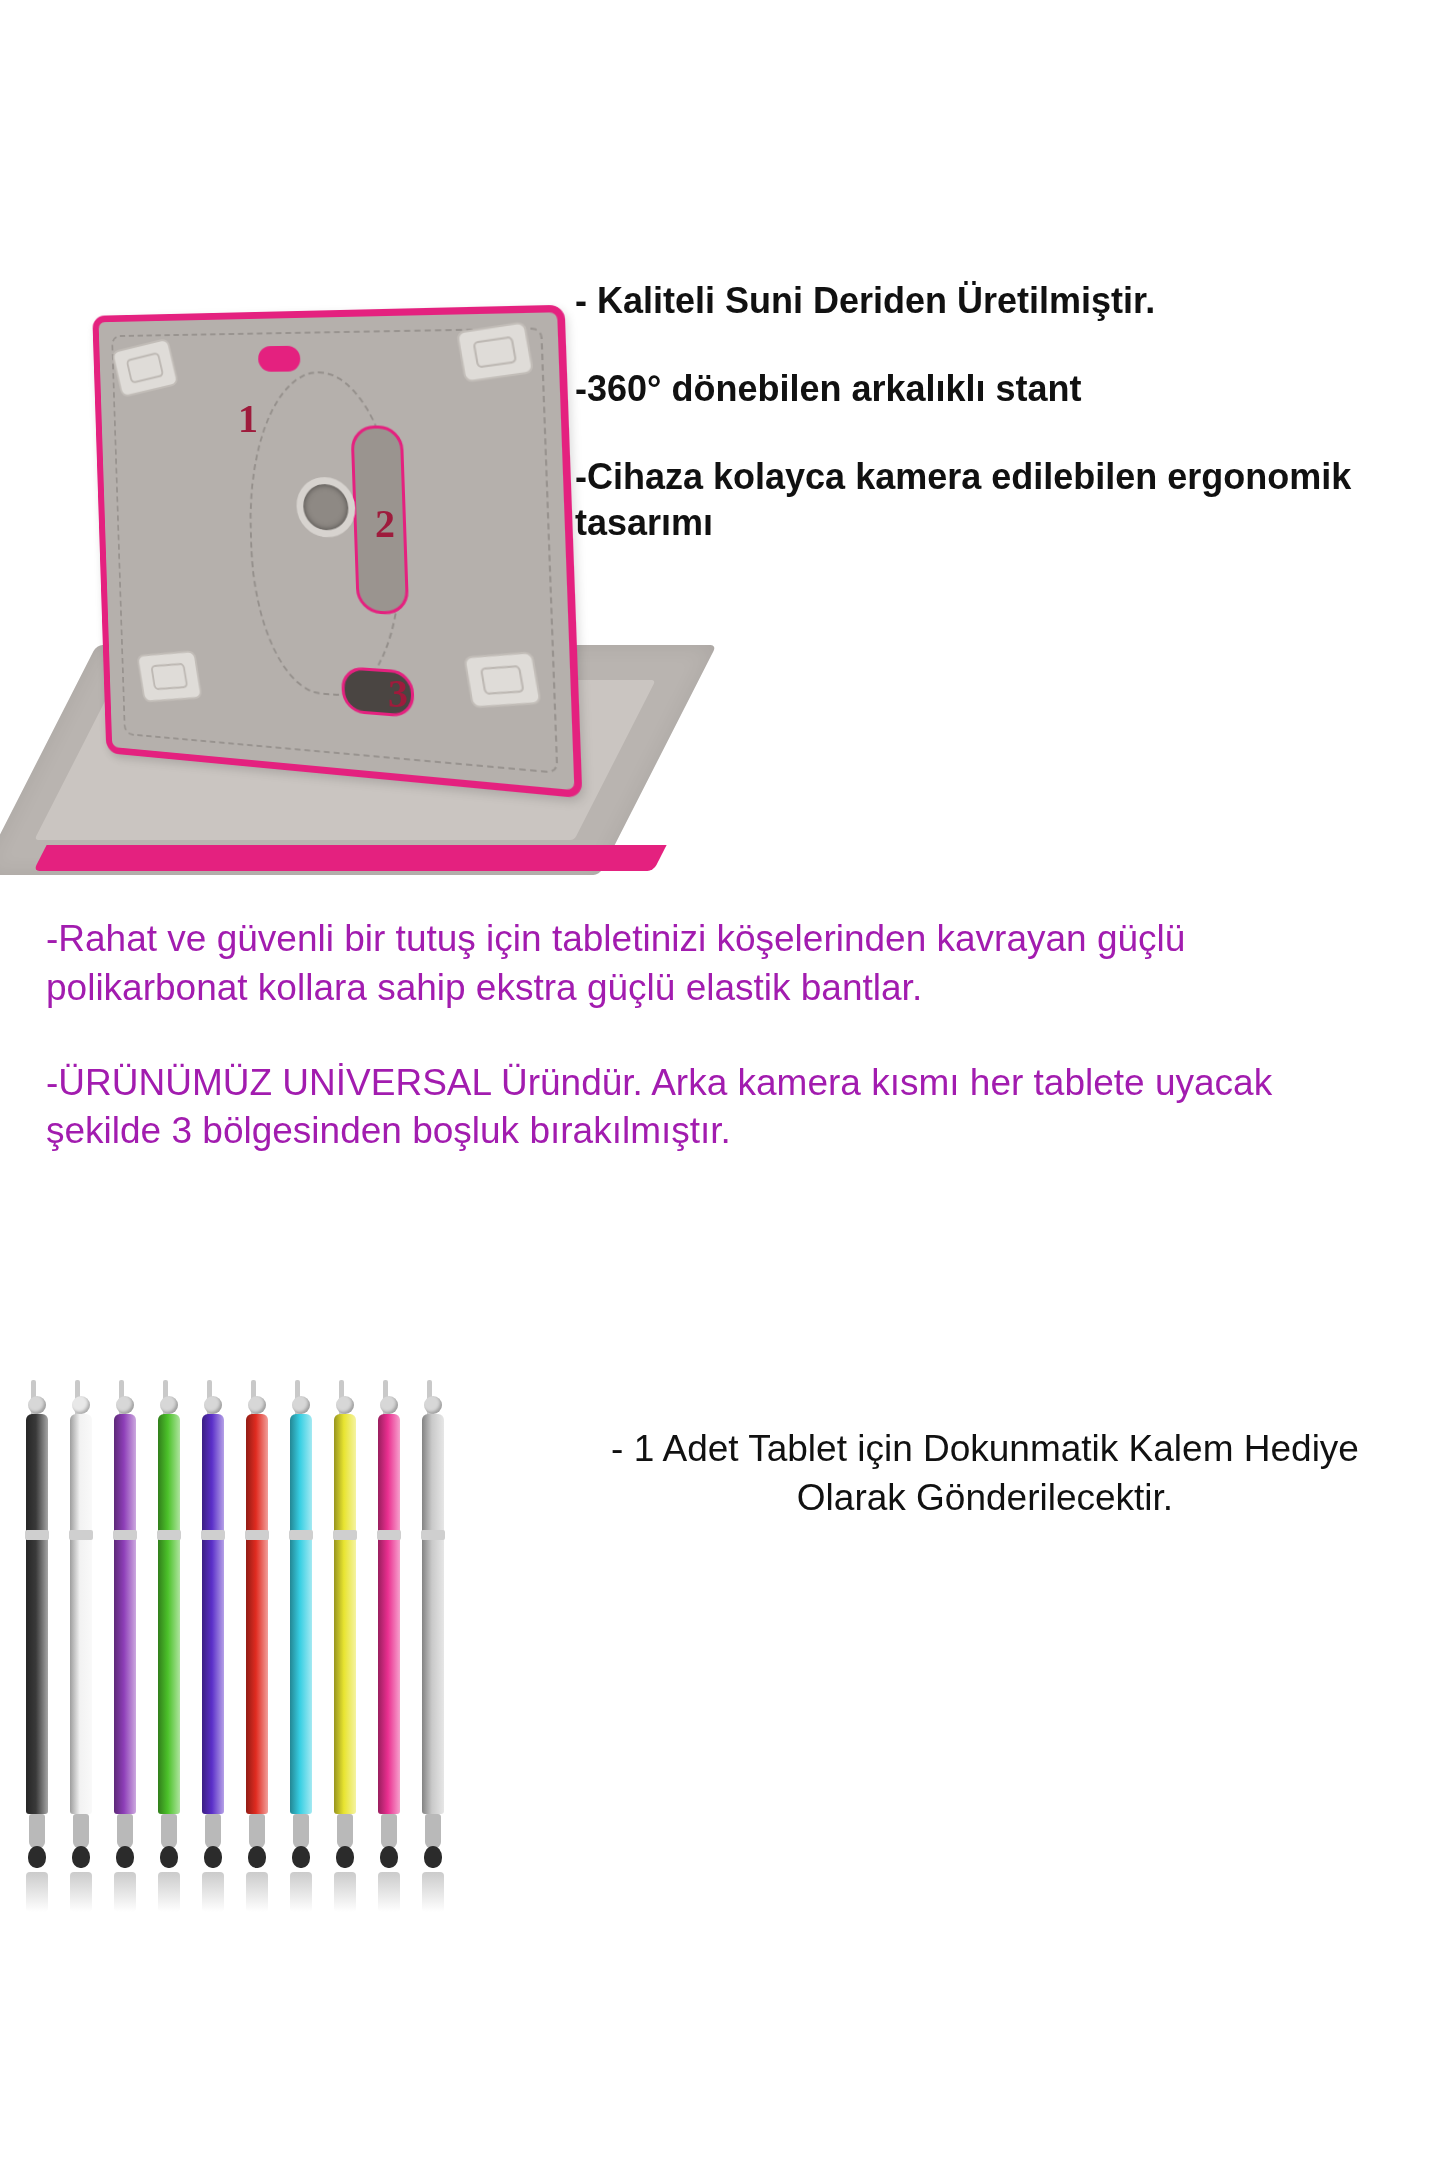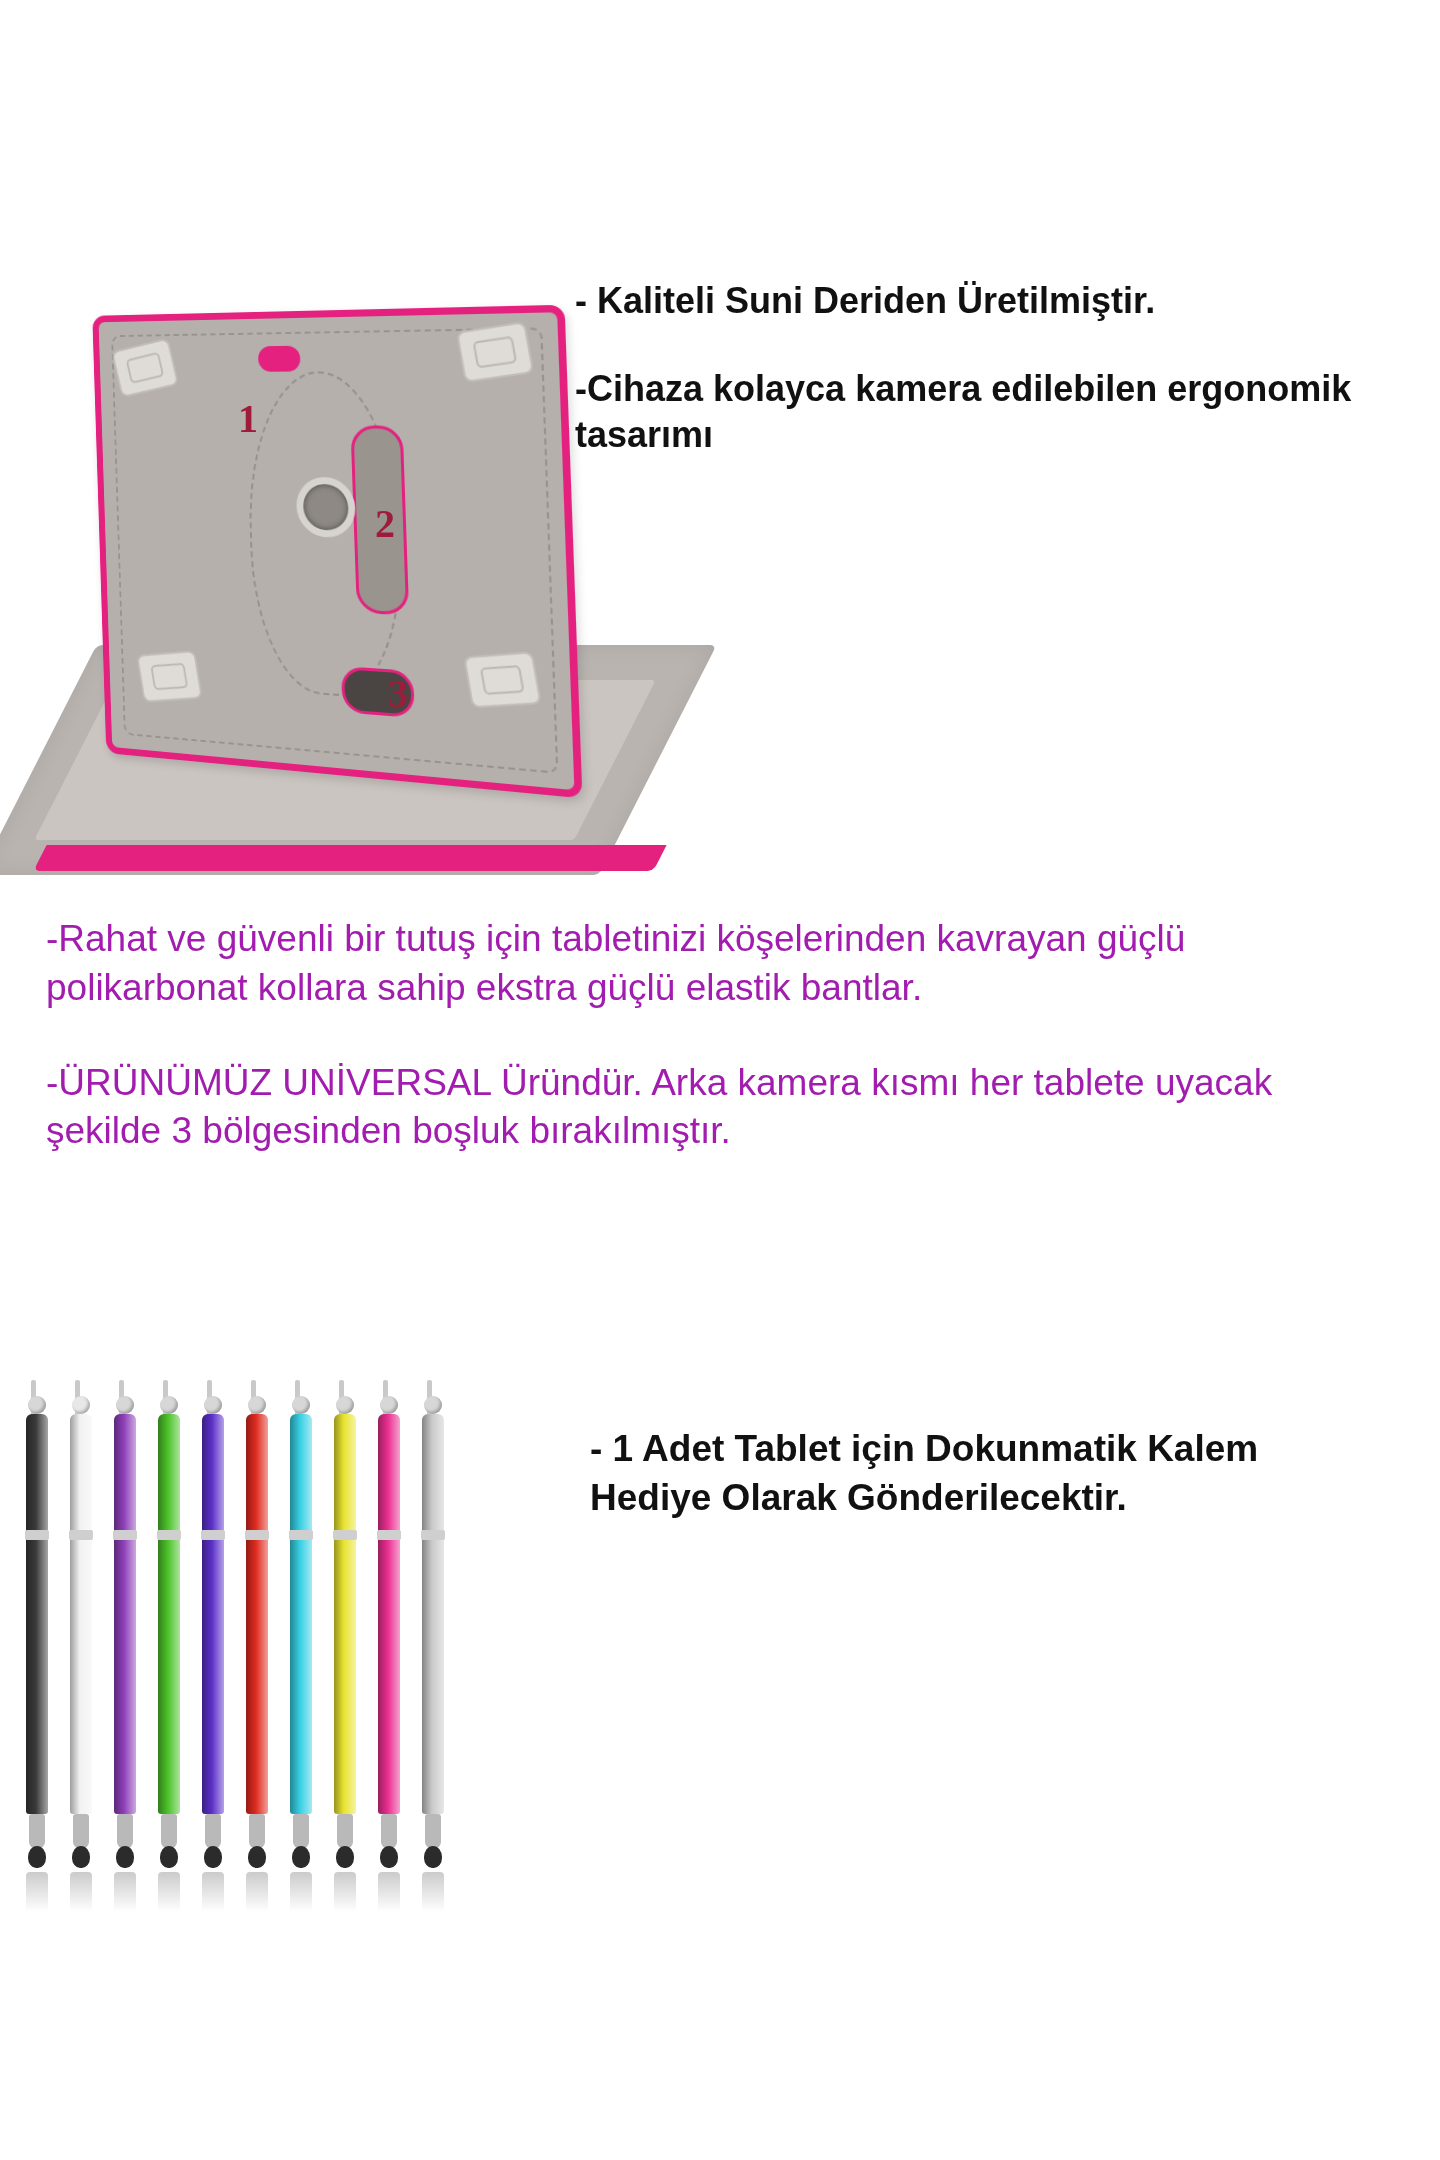--- a/index.html
+++ b/index.html
@@ -282,23 +282,24 @@
     background: linear-gradient(to bottom, rgba(160,160,160,0.55), rgba(255,255,255,0));
     border-radius: 4px;
   }
 
   .pens-text {
     position: absolute;
     left: 590px;
     top: 75px;
     width: 790px;
     font-size: 37px;
-    font-weight: bold;
+    font-weight: normal;
     line-height: 1.32;
     color: #111111;
+    text-align: center;
   }
 </style>
 </head>
 <body>
 
 <div class="page">
 
   <div class="top-section">
 
     <div class="case-figure">
@@ -321,20 +322,21 @@
         <div class="grommet"></div>
       </div>
 
       <div class="num-label num-1">1</div>
       <div class="num-label num-2">2</div>
       <div class="num-label num-3">3</div>
     </div>
 
     <div class="top-bullets">
       <div class="bullet-lg">- Kaliteli Suni Deriden Üretilmiştir.</div>
+      <div class="bullet-lg">-360° dönebilen arkalıklı stant</div>
       <div class="bullet-lg">-Cihaza kolayca kamera edilebilen ergonomik tasarımı</div>
     </div>
   </div>
 
   <div class="mid-block">
     <div class="para">-Rahat ve güvenli bir tutuş için tabletinizi köşelerinden kavrayan güçlü polikarbonat kollara sahip ekstra güçlü elastik bantlar.</div>
     <div class="para">-ÜRÜNÜMÜZ UNİVERSAL Üründür. Arka kamera kısmı her tablete uyacak şekilde 3 bölgesinden boşluk bırakılmıştır.</div>
   </div>
 
   <div class="pens-section">

